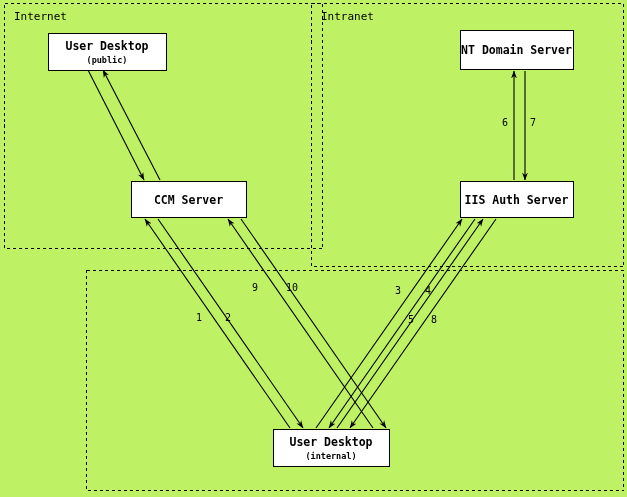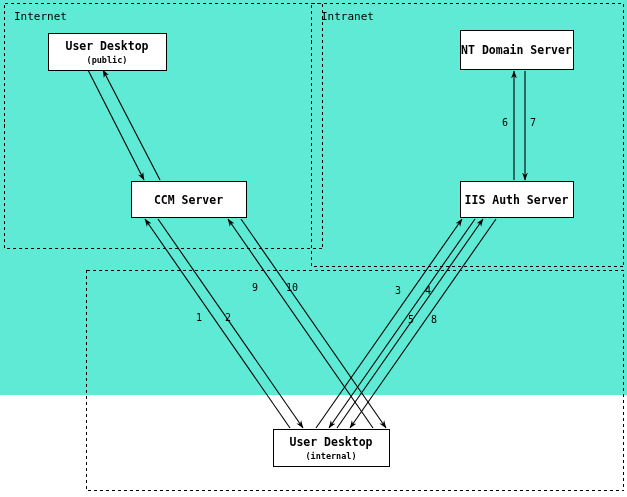--- a/index.html
+++ b/index.html
@@ -9,22 +9,22 @@
   }
   body {
     width: 627px;
     height: 497px;
     font-family: "DejaVu Sans Mono", "Liberation Mono", monospace;
     overflow: hidden;
   }
   #diagram-root {
     position: relative;
     width: 627px;
-    height: 395px;
-    background: #5eead4;
+    height: 497px;
+    background: #bef264;
     text-align: right;
   }
   svg.canvas {
     position: absolute;
     top: 0;
     left: 0;
     width: 627px;
     height: 497px;
     display: block;
   }

